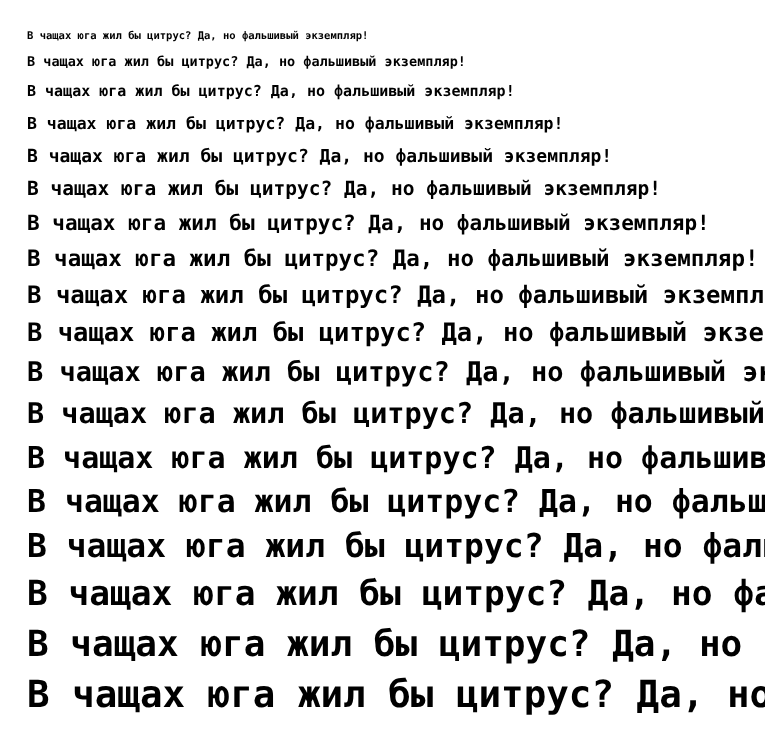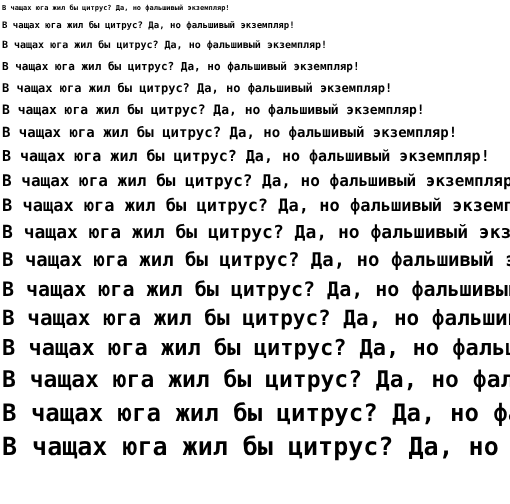--- a/index.html
+++ b/index.html
@@ -20,21 +20,21 @@
   #specimen {
     position: relative;
     width: 510px;
     height: 504px;
     background: #ffffff;
     overflow: hidden;
   }
   .specimen-line {
     position: absolute;
     left: 2px;
-    margin: 0;
+    margin: 16px;
     padding: 0;
     white-space: pre;
     color: #000000;
     font-family: "DejaVu Sans Mono", "Liberation Mono", monospace;
     font-weight: bold;
     font-style: normal;
     line-height: 1;
     letter-spacing: 0;
     overflow: visible;
   }

